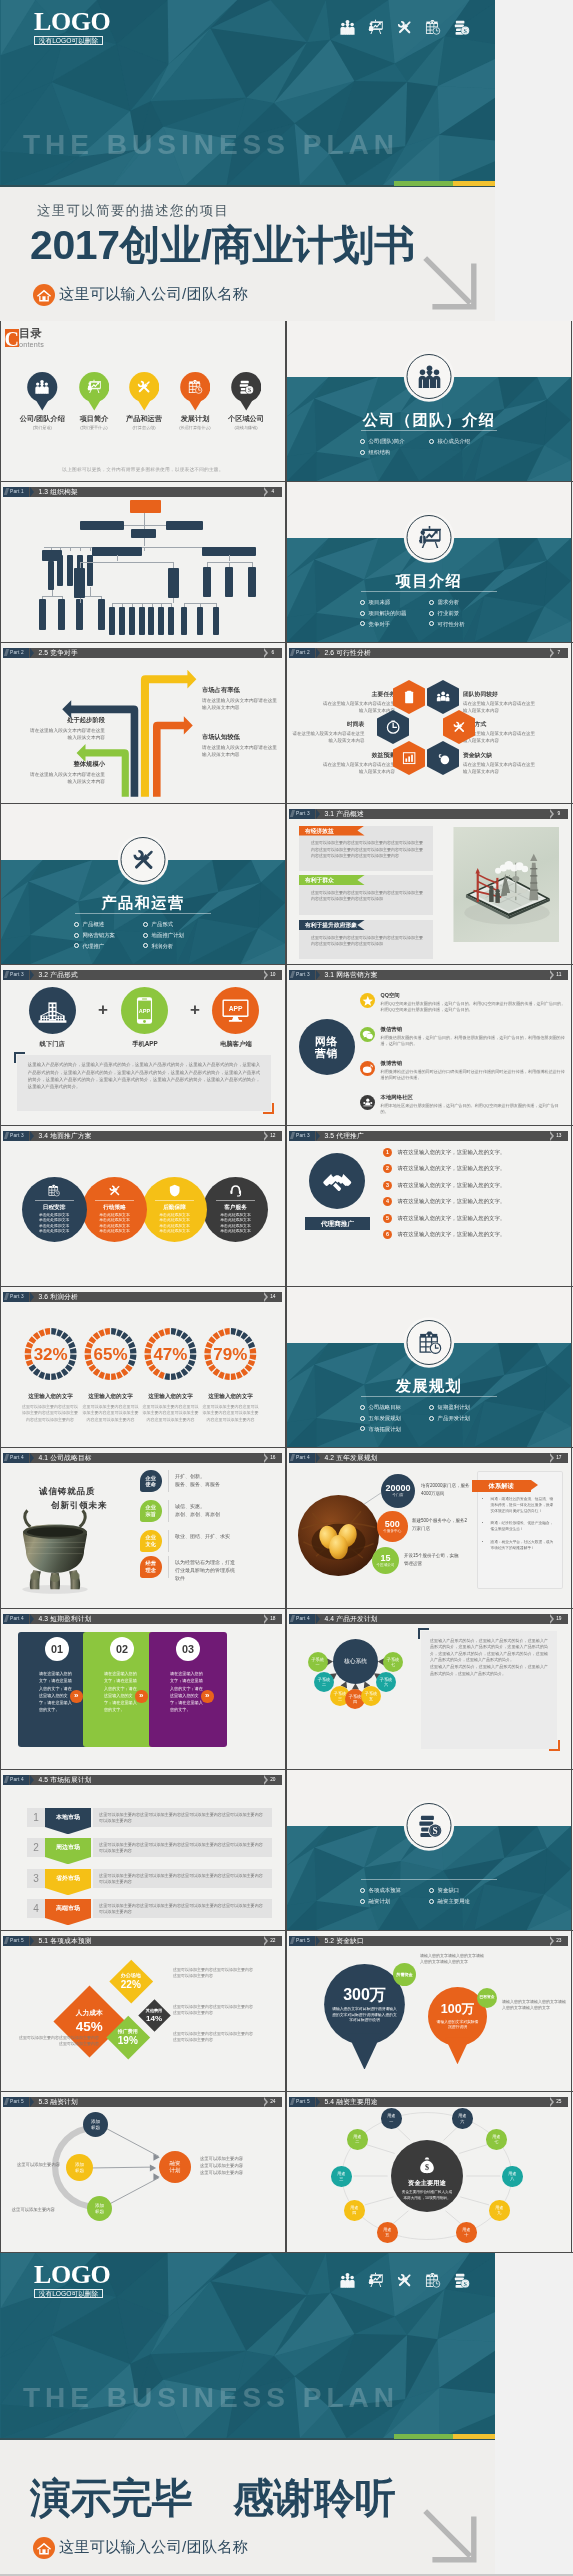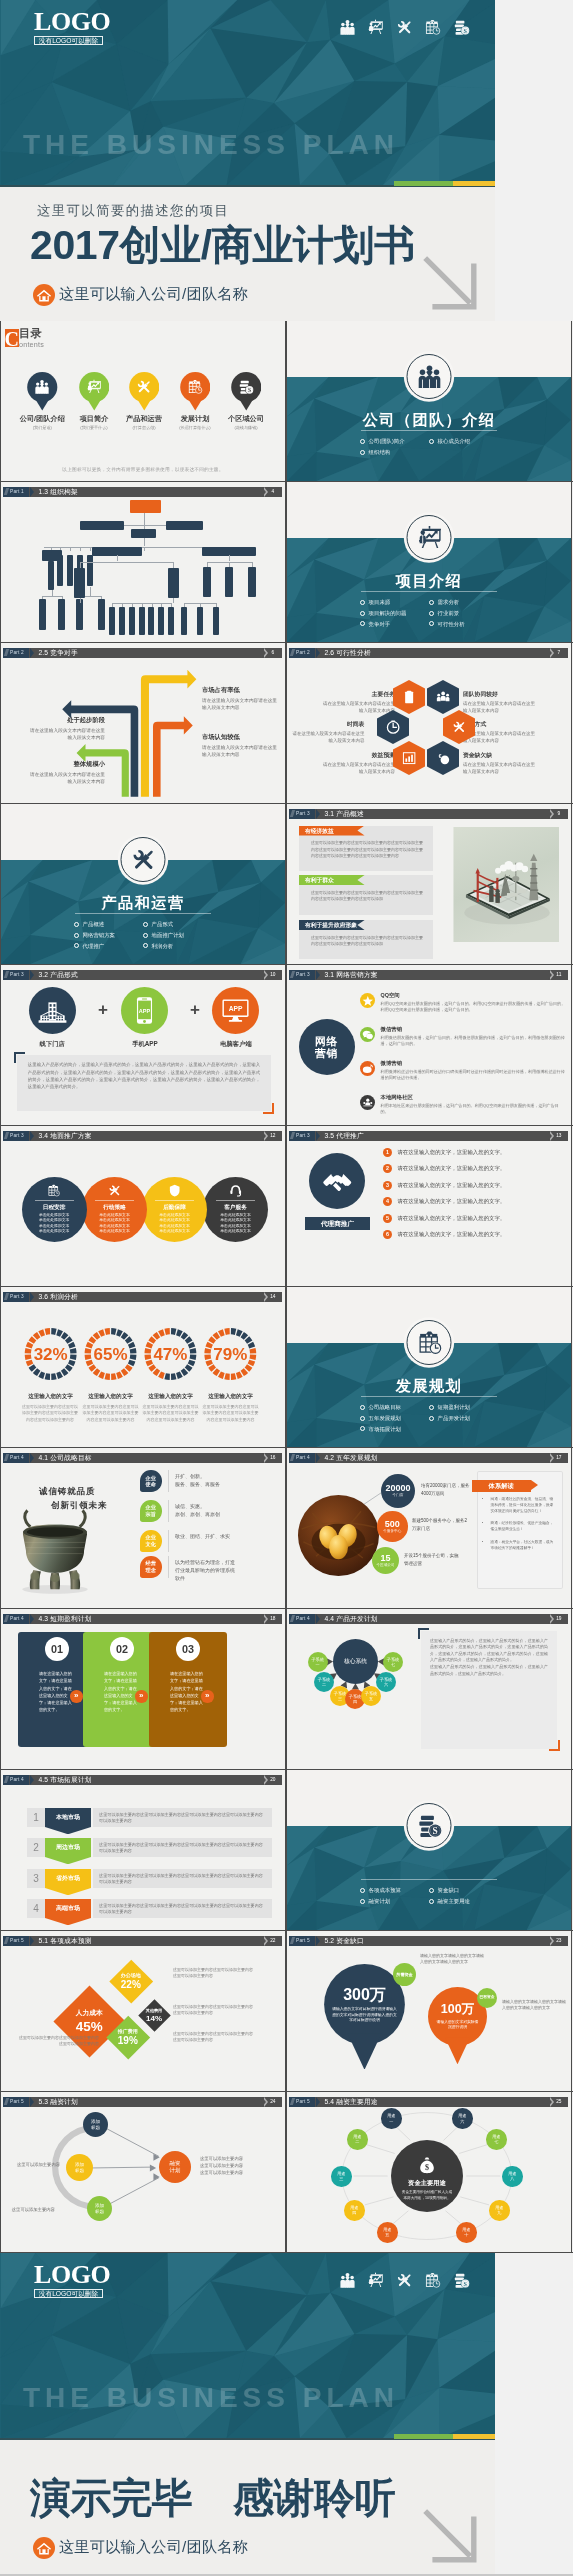--- a/index.html
+++ b/index.html
@@ -1682,21 +1682,21 @@
         <div class="sp-card" style="left:17px;background:#2b4257">
           <div class="sp-n">01</div>
           <div class="sp-t">请在这里输入您的文字；请在这里输入您的文字；请在这里输入您的文字；请在这里输入您的文字。</div>
         </div>
         <div class="sp-arw" style="left:69px">»</div>
         <div class="sp-card" style="left:82px;background:#8cc63e">
           <div class="sp-n">02</div>
           <div class="sp-t">请在这里输入您的文字；请在这里输入您的文字；请在这里输入您的文字；请在这里输入您的文字。</div>
         </div>
         <div class="sp-arw" style="left:134px">»</div>
-        <div class="sp-card" style="left:148px;background:#a16207">
+        <div class="sp-card" style="left:148px;background:#701a75">
           <div class="sp-n">03</div>
           <div class="sp-t">请在这里输入您的文字；请在这里输入您的文字；请在这里输入您的文字；请在这里输入您的文字。</div>
         </div>
         <div class="sp-arw" style="left:200px">»</div>
       </div>
       <div class="half r">
         <div class="hdr">
           <div class="part">Part 4</div>
           <div class="ttl">4.4 产品开发计划</div>
           <div class="num">19</div>

